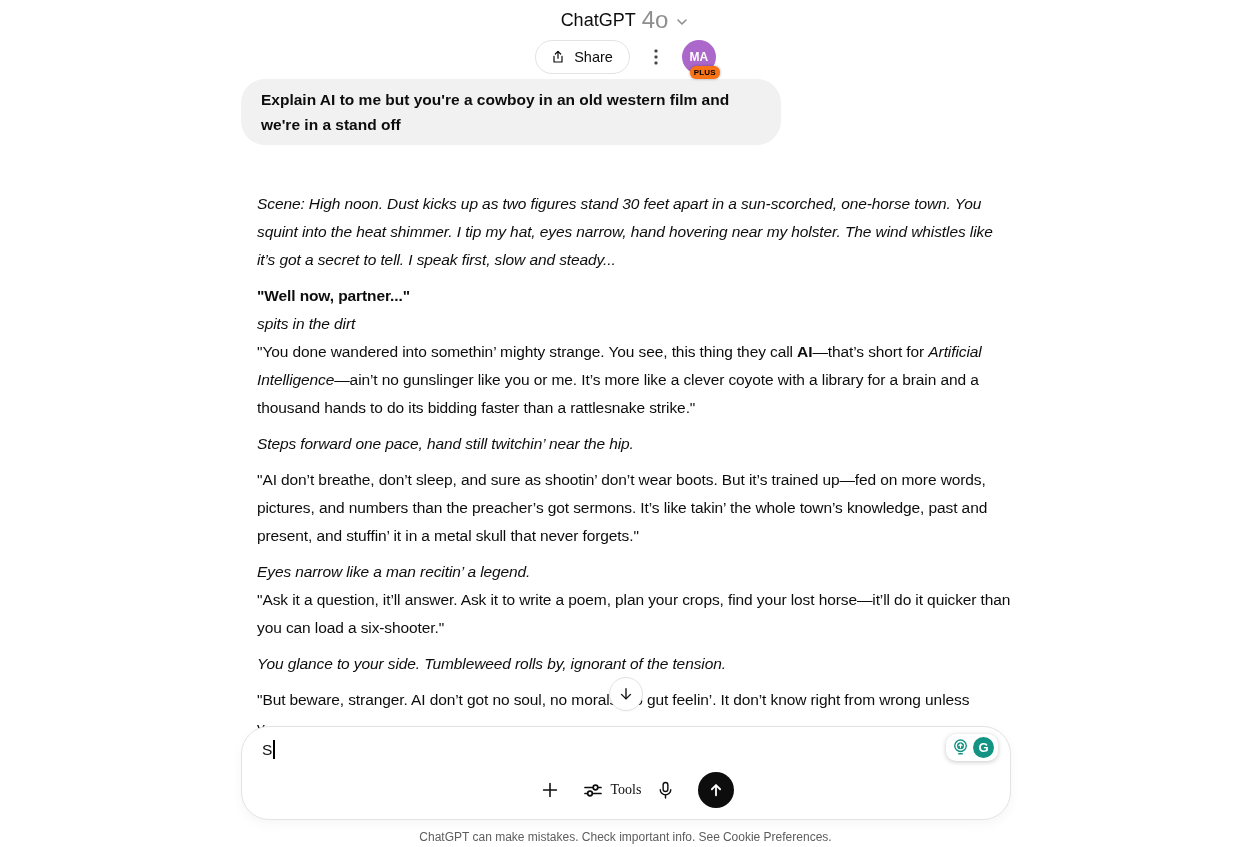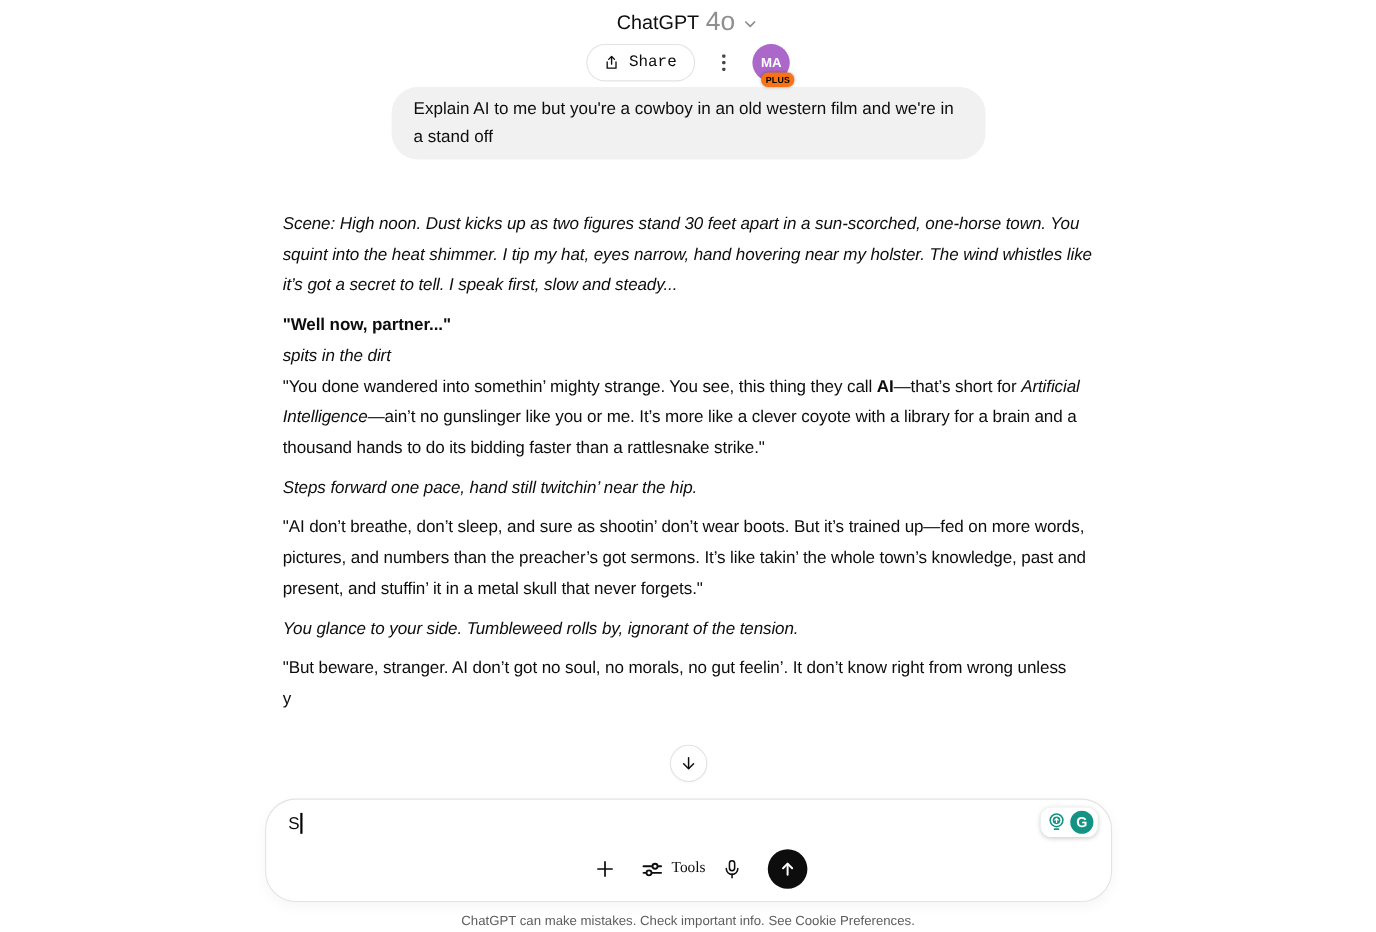--- a/index.html
+++ b/index.html
@@ -23,38 +23,38 @@
     font-family:inherit;
   }
   .app-title { font-size:18px; color:var(--text-primary); }
   .model-name { font-size:24px; color:var(--text-muted); }
   .chev { color:var(--text-muted); margin-top:3px; }
   .topbar-right { display:flex; align-items:center; gap:14px; }
   .share-btn {
     display:flex; align-items:center; gap:8px; cursor:pointer;
     background:#fff; border:1px solid var(--border-light); border-radius:999px;
     padding:8px 16px 8px 14px; font-size:14.5px; color:var(--text-primary);
-    font-family:Liberation Mono, monospace;
+    font-family:Liberation Sans, sans-serif;
   }
   .kebab-btn { background:none; border:none; cursor:pointer; padding:4px; }
   .avatar {
     position:relative; width:34px; height:34px; border-radius:50%;
     background:var(--accent-purple); color:#fff; font-size:12px; font-weight:bold;
     display:flex; align-items:center; justify-content:center; cursor:pointer;
   }
   .plan-badge {
     position:absolute; right:-4px; bottom:-5px;
     background:#f97316; color:#000; font-size:8px; font-weight:bold;
     padding:2px 4px; border-radius:6px; letter-spacing:.2px;
     box-shadow:0 0 3px rgba(0,0,0,.35);
   }
 
   
   .chat-col { position:absolute; left:241px; top:79px; width:770px; z-index:1; }
-  .user-row { display:flex; justify-content:center; }
+  .user-row { display:flex; justify-content:flex-start;font-weight:bold; }
   .user-bubble {
     max-width:540px; background:var(--bubble-gray); border-radius:24px;
     padding:8px 20px; font-size:15.5px; line-height:25px; color:var(--text-primary);
   }
   .assistant { margin-top:45px; }
   .assistant p {
     font-size:15.5px; line-height:28px; letter-spacing:-0.1px;
     color:var(--text-primary); margin:0 0 8px 16px;
   }
   .assistant p:last-child { margin-bottom:0; }
@@ -164,20 +164,21 @@
 
 <div class="chat-col">
   <div class="user-row">
     <div class="user-bubble">Explain AI to me but you're a cowboy in an old western film and we're in a stand off</div>
   </div>
   <div class="assistant" id="assistant">
       <p><span class="it">Scene: High noon. Dust kicks up as two figures stand 30 feet apart in a sun-scorched, one-horse town. You squint into the heat shimmer. I tip my hat, eyes narrow, hand hovering near my holster. The wind whistles like it’s got a secret to tell. I speak first, slow and steady...</span></p>
       <p><span class="bd">"Well now, partner..."</span><br><span class="it">spits in the dirt</span><br><span>"You done wandered into somethin’ mighty strange. You see, this thing they call </span><span class="bd">AI</span><span>—that’s short for </span><span class="it">Artificial Intelligence</span><span>—ain’t no gunslinger like you or me. It’s more like a clever coyote with a library for a brain and a thousand hands to do its bidding faster than a rattlesnake strike."</span></p>
       <p><span class="it">Steps forward one pace, hand still twitchin’ near the hip.</span></p>
       <p><span>"AI don’t breathe, don’t sleep, and sure as shootin’ don’t wear boots. But it’s trained up—fed on more words, pictures, and numbers than the preacher’s got sermons. It’s like takin’ the whole town’s knowledge, past and present, and stuffin’ it in a metal skull that never forgets."</span></p>
+      <p><span class="it">Eyes narrow like a man recitin’ a legend.</span><br><span>"Ask it a question, it’ll answer. Ask it to write a poem, plan your crops, find your lost horse—it’ll do it quicker than you can load a six-shooter."</span></p>
       <p><span class="it">You glance to your side. Tumbleweed rolls by, ignorant of the tension.</span></p>
       <p><span>"But beware, stranger. AI don’t got no soul, no morals, no gut feelin’. It don’t know right from wrong unless</span><br><span>y</span></p>
     </div>
 </div>
 
 <button class="scroll-btn">
   <span>
     <svg width="18" height="18" viewBox="0 0 24 24" fill="none" stroke="#0d0d0d" stroke-width="1.8" stroke-linecap="round" stroke-linejoin="round">
         <path d="M12 5v13"></path>
         <path d="M6 12.5L12 18.5l6-6"></path>

